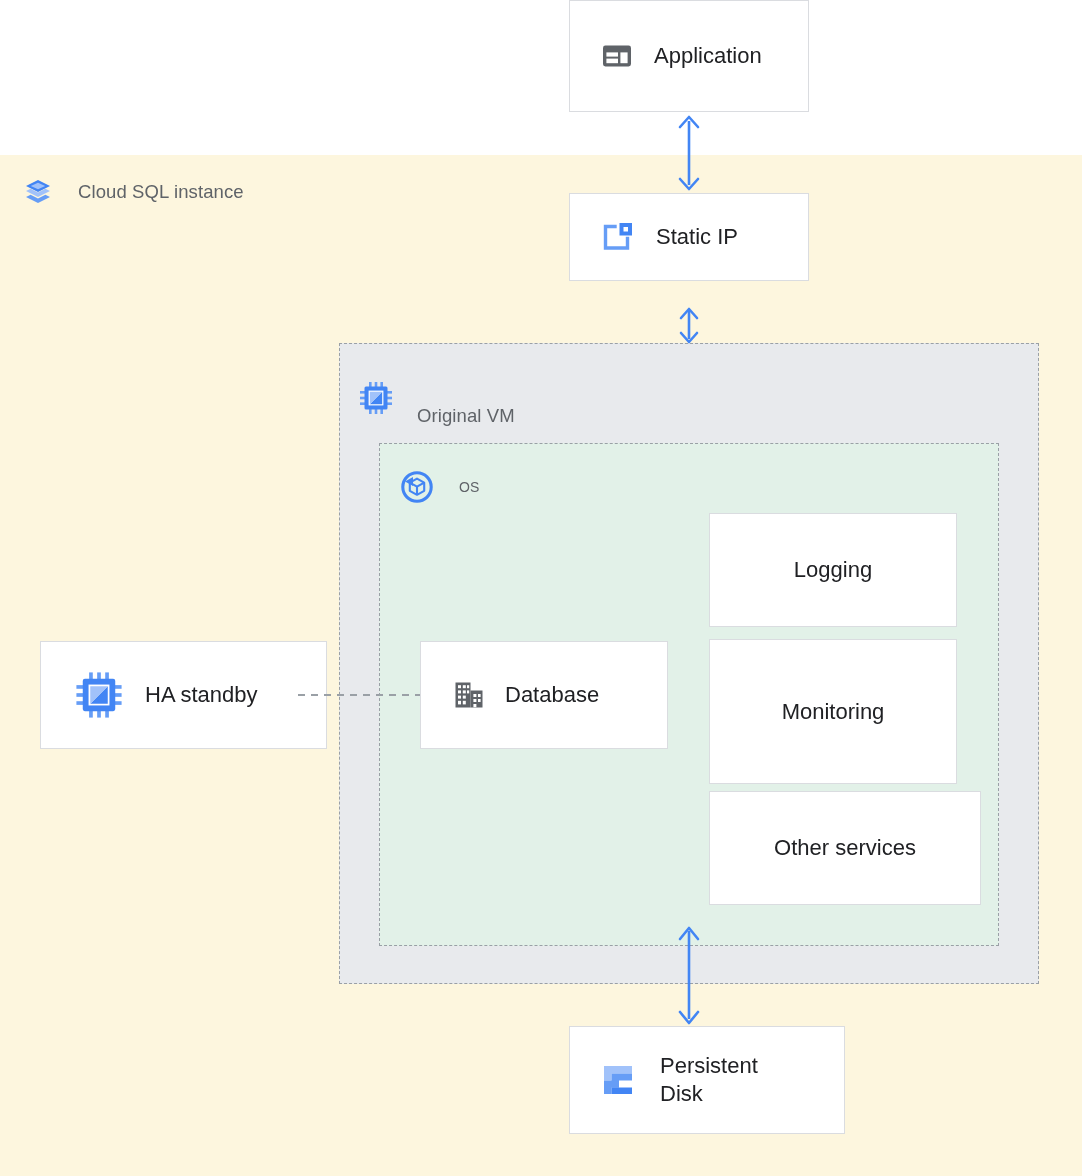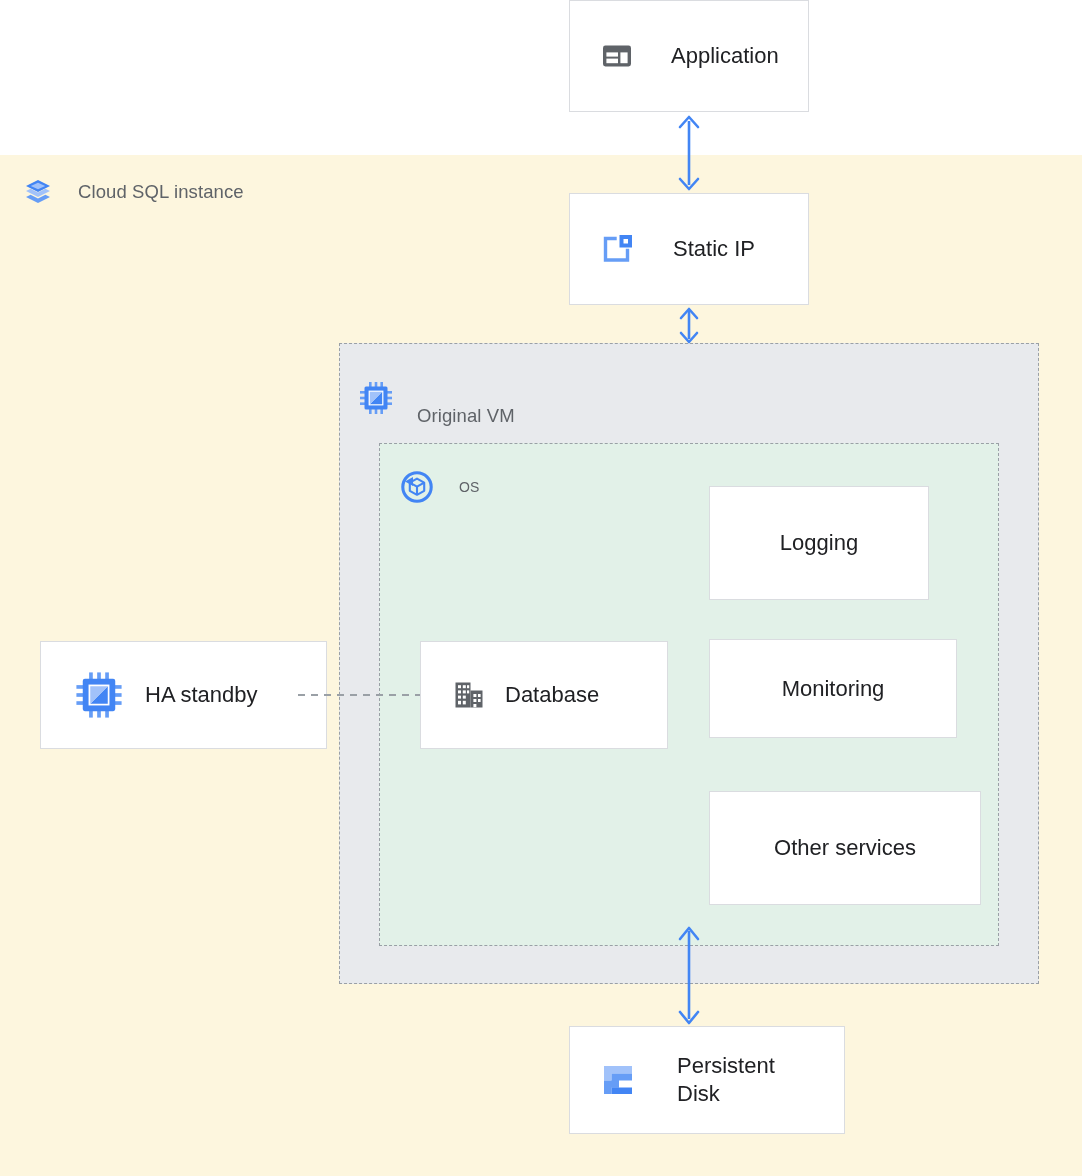--- a/index.html
+++ b/index.html
@@ -83,29 +83,29 @@
   .node.center { justify-content: center; }
   .node .node-label {
     font-size: 22px;
     color: #202124;
     line-height: 1.26;
     white-space: pre-line;
   }
   .node .node-inner {
     display: flex;
     align-items: center;
-    gap: 37px;
+    gap: 20px;
   }
 
   #node-application { left: 569px; top: 0px;    width: 240px; height: 112px; }
-  #node-staticip    { left: 569px; top: 193px;  width: 240px; height: 112px; }
+  #node-staticip    { left: 569px; top: 193px;  width: 240px; height: 88px; }
   #node-hastandby   { left: 40px;  top: 641px;  width: 287px; height: 108px; }
   #node-database    { left: 420px; top: 641px;  width: 248px; height: 108px; }
-  #node-logging     { left: 709px; top: 486px;  width: 220px; height: 114px; }
-  #node-monitoring  { left: 709px; top: 639px;  width: 248px; height: 99px; }
+  #node-logging     { left: 709px; top: 513px;  width: 248px; height: 114px; }
+  #node-monitoring  { left: 709px; top: 639px;  width: 248px; height: 145px; }
   #node-otherserv   { left: 709px; top: 791px;  width: 272px; height: 114px; }
   #node-pdisk       { left: 569px; top: 1026px; width: 276px; height: 108px; }
 
   #node-application .node-inner,
   #node-staticip .node-inner,
   #node-pdisk .node-inner { padding-left: 30px; }
   #node-hastandby .node-inner { padding-left: 34px; gap: 22px; }
   #node-database .node-inner  { padding-left: 30px; gap: 18px; }
 
   

